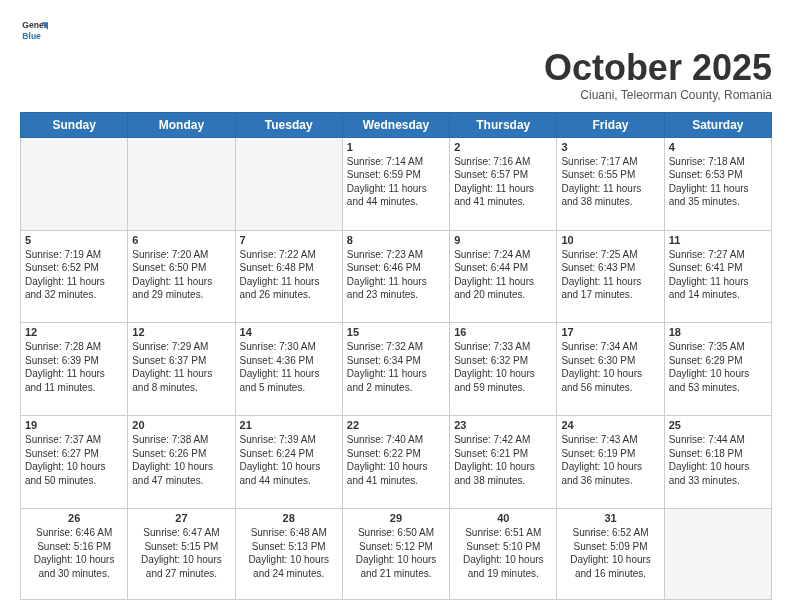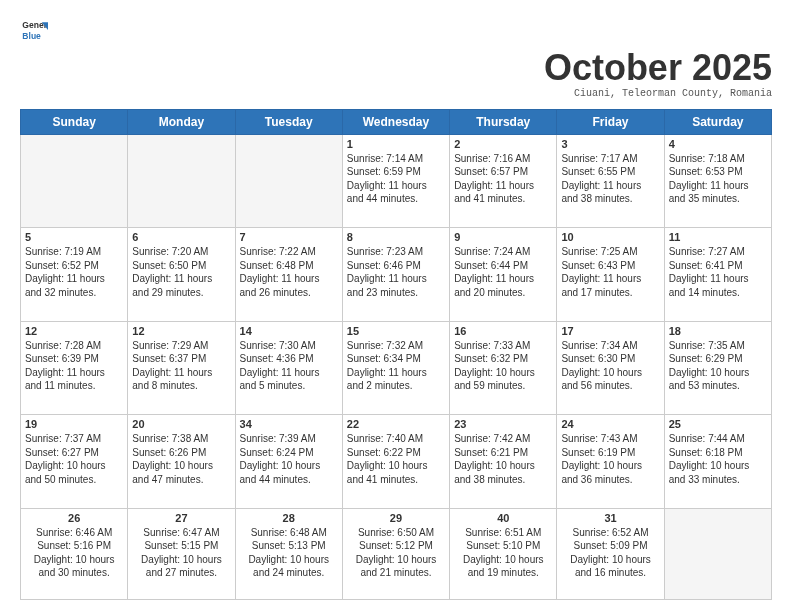--- a/index.html
+++ b/index.html
@@ -36,23 +36,22 @@
       text-align: right;
     }
     .month-title {
       font-size: 36px;
       font-weight: bold;
       color: #333;
       line-height: 1.1;
       margin-top: 32px;
     }
     .location {
-      font-size: 10px;
+      font-size: 12px;
       color: #555;
-      font-family: Liberation Mono, monospace;
     }
     .calendar {
       flex: 1;
       border: 1px solid #ccc;
       border-collapse: collapse;
       width: 100%;
       table-layout: fixed;
     }
     .calendar th {
       background: #2e74b8;
@@ -246,21 +245,21 @@
 Sunset: 6:27 PM
 Daylight: 10 hours and 50 minutes.</div>
           </td>
           <td>
             <div class="day-number">20</div>
             <div class="day-info">Sunrise: 7:38 AM
 Sunset: 6:26 PM
 Daylight: 10 hours and 47 minutes.</div>
           </td>
           <td>
-            <div class="day-number">34</div>
+            <div class="day-number">21</div>
             <div class="day-info">Sunrise: 7:39 AM
 Sunset: 6:24 PM
 Daylight: 10 hours and 44 minutes.</div>
           </td>
           <td>
             <div class="day-number">22</div>
             <div class="day-info">Sunrise: 7:40 AM
 Sunset: 6:22 PM
 Daylight: 10 hours and 41 minutes.</div>
           </td>

